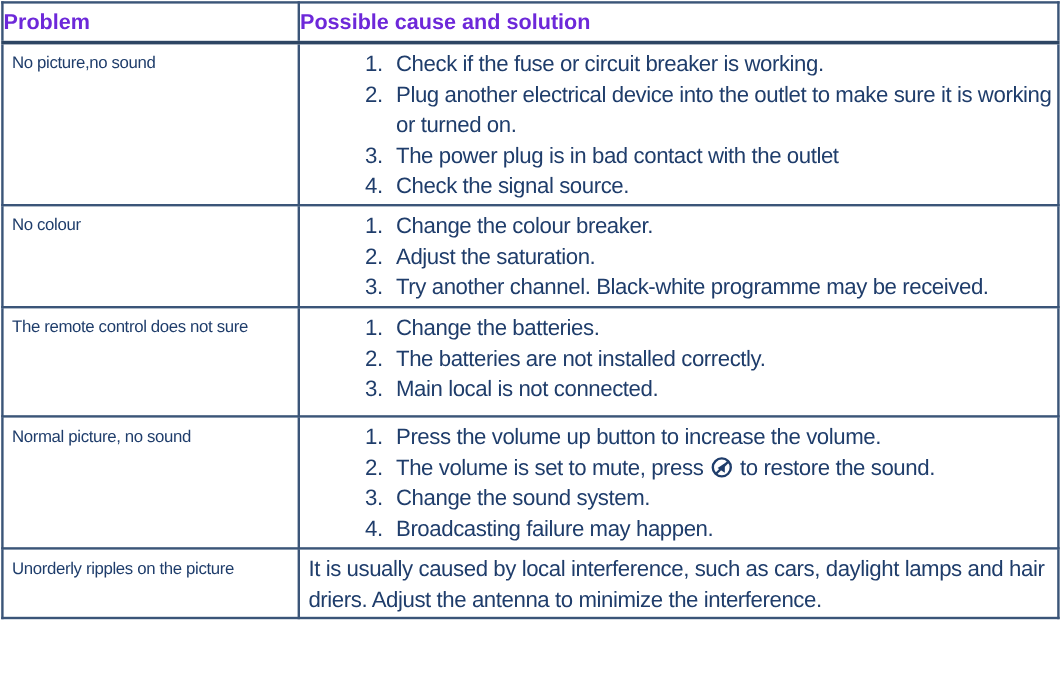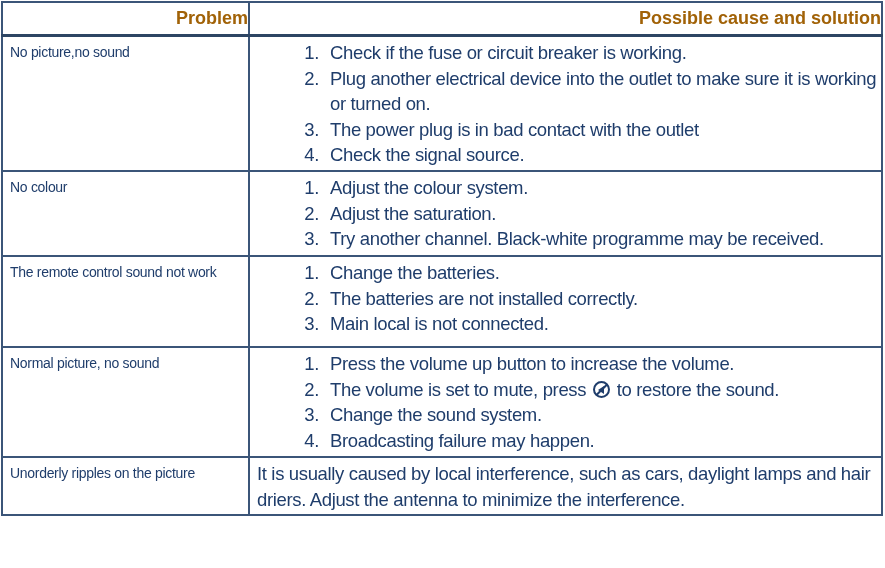--- a/index.html
+++ b/index.html
@@ -1,19 +1,19 @@
 <!DOCTYPE html>
 <html><head>
 <meta charset="utf-8">
 <style>
   html, body { margin: 0; padding: 0; background: #ffffff; }
   body { width: 885px; height: 568px; overflow: hidden; font-family: "Liberation Sans", sans-serif; color: #1f3d6b; }
   table { border-collapse: collapse; position: absolute; left: 1px; top: 1px; width: 882px; table-layout: fixed; }
   td, th { border: 2px solid #3b5578; vertical-align: top; padding: 0; }
-  th { height: 31px; font-weight: bold; font-size: 18px; text-align: right; vertical-align: middle; color: #a16207; }
+  th { height: 31px; font-weight: bold; font-size: 18px; text-align: left; vertical-align: middle; color: #6d28d9; }
   th.c1 { width: 245px; }
   tr.hdr th { border-bottom: 3px solid #2d4563; }
   td.prob { font-size: 14px; line-height: 25px; padding: 3px 6px 0 7px; letter-spacing: -0.3px; }
   td.sol { font-size: 18.5px; line-height: 25.5px; padding: 3px 4px 0 0; letter-spacing: -0.35px; }
   ol { list-style: none; margin: 0; padding: 0; }
   li { display: flex; }
   li .num { width: 80px; text-align: right; padding-right: 11px; box-sizing: border-box; flex: 0 0 80px; }
   li .txt { flex: 1; }
   td.plain { padding: 3px 6px 0 7px; }
   .mute-icon { display: inline-block; width: 17px; height: 17px; border: 2px solid #1f3d6b; border-radius: 50%; box-sizing: border-box; vertical-align: -2px; position: relative; margin: 0 2px; }
@@ -59,36 +59,36 @@
       </ol>
     </td>
   </tr>
 
   <tr class="r2">
     <td class="prob">No colour</td>
     <td class="sol">
       <ol>
         <li>
               <span class="num">1.</span>
-              <span class="txt">Adjust the colour system.</span>
+              <span class="txt">Change the colour breaker.</span>
             </li>
         <li>
               <span class="num">2.</span>
               <span class="txt">Adjust the saturation.</span>
             </li>
         <li>
               <span class="num">3.</span>
               <span class="txt">Try another channel. Black-white programme may be received.</span>
             </li>
       </ol>
     </td>
   </tr>
 
   <tr class="r3">
-    <td class="prob">The remote control sound not work</td>
+    <td class="prob">The remote control does not sure</td>
     <td class="sol">
       <ol>
         <li>
               <span class="num">1.</span>
               <span class="txt">Change the batteries.</span>
             </li>
         <li>
               <span class="num">2.</span>
               <span class="txt">The batteries are not installed correctly.</span>
             </li>

